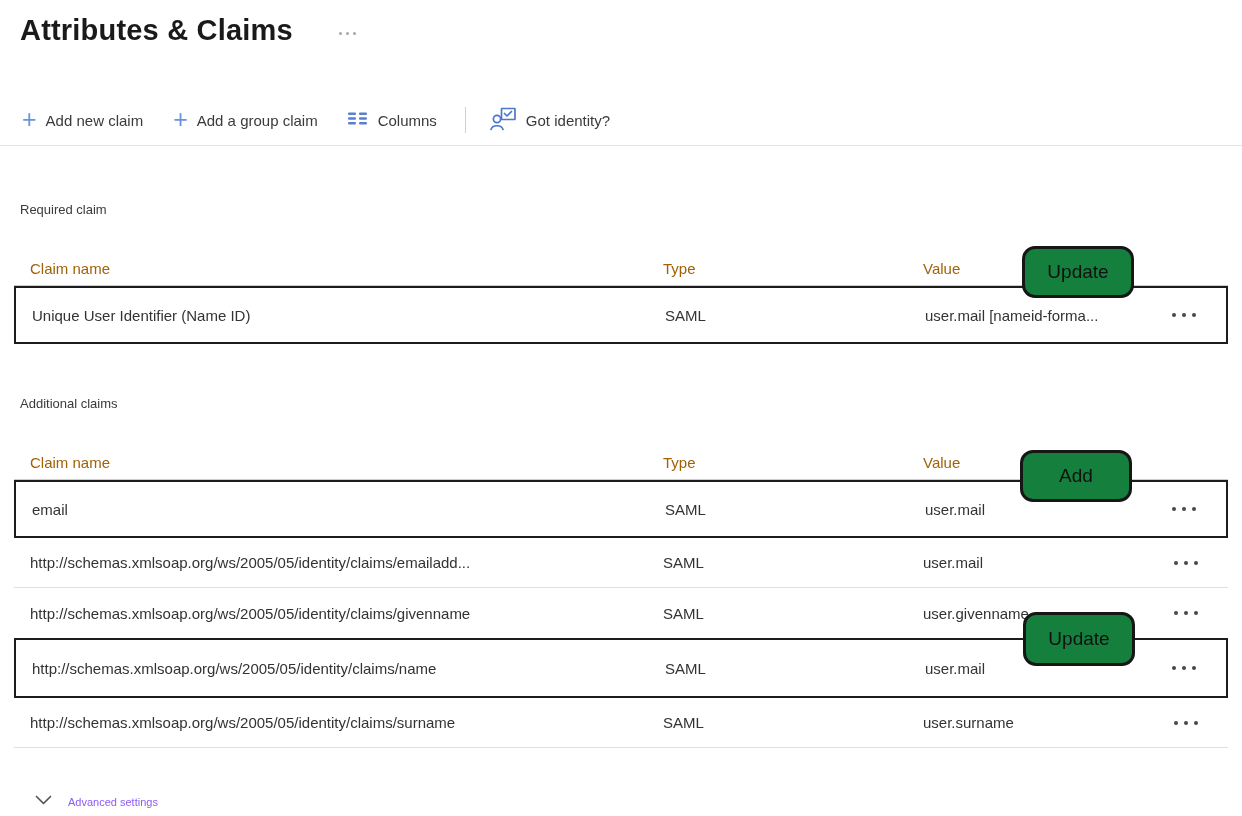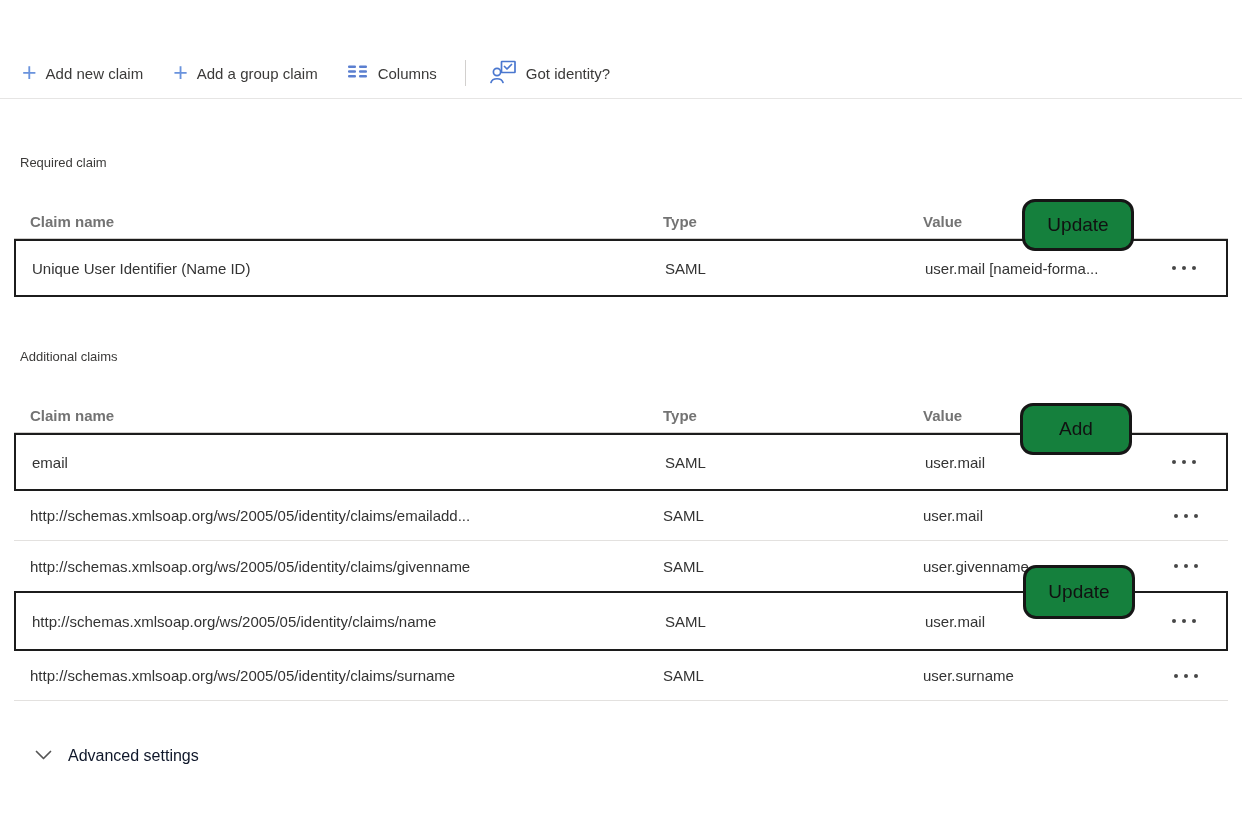--- a/index.html
+++ b/index.html
@@ -30,21 +30,21 @@
 
   
   .section-heading { font-size:13px; color:#3b3a39; margin-left:6px; line-height:24px; }
   .h-required { margin-top:52px; }
   .h-additional { margin-top:48px; }
 
   
   .table { margin-top:30px; }
   .thead { display:flex; align-items:center; height:34px; padding:0 14px 0 16px;
            border-bottom:1px solid #cfcdcb; }
-  .thead .cell { font-weight:700; font-size:15px; color:#737373; }
+  .thead .cell { font-weight:400; font-size:15px; color:#a16207; }
   .trow { position:relative; display:flex; align-items:center; height:50px;
           padding:0 14px 0 16px; border-bottom:1px solid #e3e1df; cursor:pointer; }
   .trow.boxed { border:2px solid #1c1c1c; height:58px; }
   .trow.no-div { border-bottom:none; }
   .trow.name-box { height:60px; }
   .cell { font-size:15px; color:#333; white-space:nowrap; overflow:hidden; }
   .c-name  { flex:0 0 633px; }
   .c-type  { flex:0 0 260px; }
   .c-value { flex:1 1 auto; }
   .c-menu  { flex:0 0 56px; display:flex; justify-content:center; }
@@ -57,29 +57,37 @@
            background:#15803d; border:3px solid #161616; border-radius:13px;
            display:flex; align-items:center; justify-content:center;
            font-size:19px; color:#111; }
   .badge.upd1 { left:1006px; top:-42px; }
   .badge.add1 { left:1004px; top:-32px; }
   .badge.upd2 { left:1007px; top:-28px; height:54px; }
 
   
   .advanced { display:flex; align-items:center; gap:16px; margin:46px 0 0 21px;
               background:none; border:none; cursor:pointer; font-family:inherit; }
-  .advanced .label { font-size:16px; color:#0f172a; }
+  .advanced .label { font-size:11px; color:#8b5cf6; }
   .chev { display:block; }
 </style>
 </head>
 <body>
 
 <div class="page">
   <div class="content">
 
+    <div class="title-row">
+      <span class="page-title">Attributes &amp; Claims</span>
+      <span class="title-more" title="">
+          <i></i>
+          <i></i>
+          <i></i>
+        </span>
+    </div>
 
     <div class="toolbar">
       <button class="tb-btn">
         <span class="plus">+</span>
         <span>Add new claim</span>
       </button>
       <button class="tb-btn">
         <span class="plus">+</span>
         <span>Add a group claim</span>
       </button>

